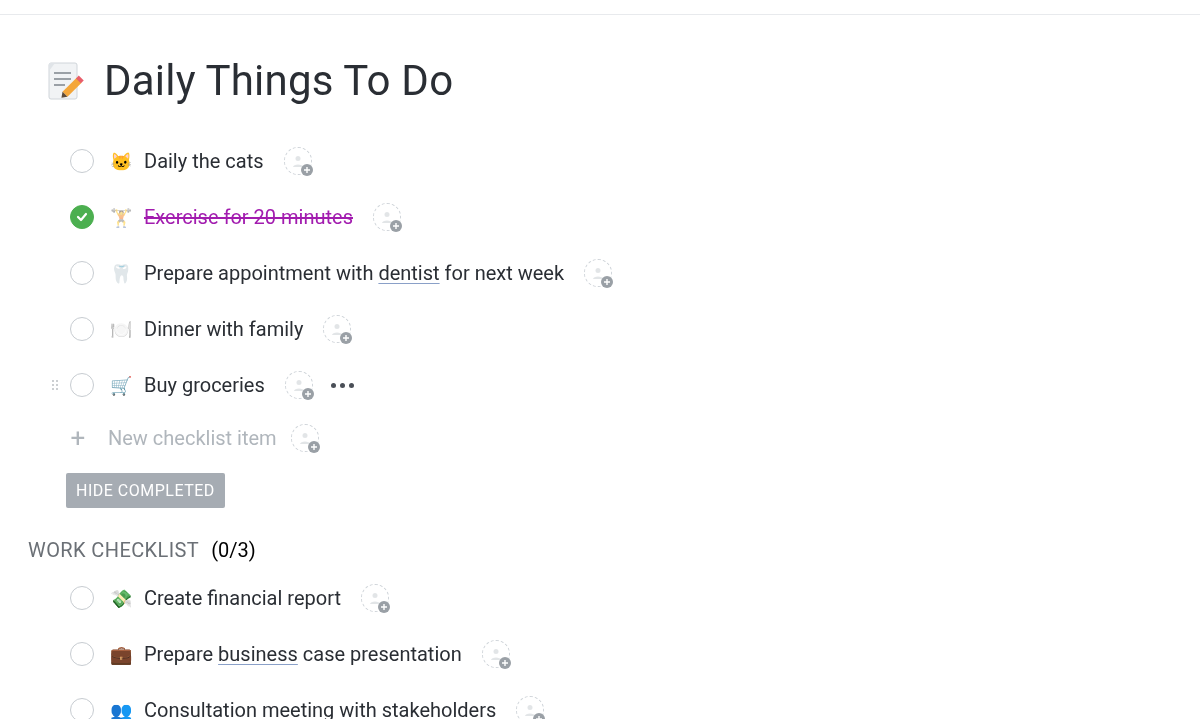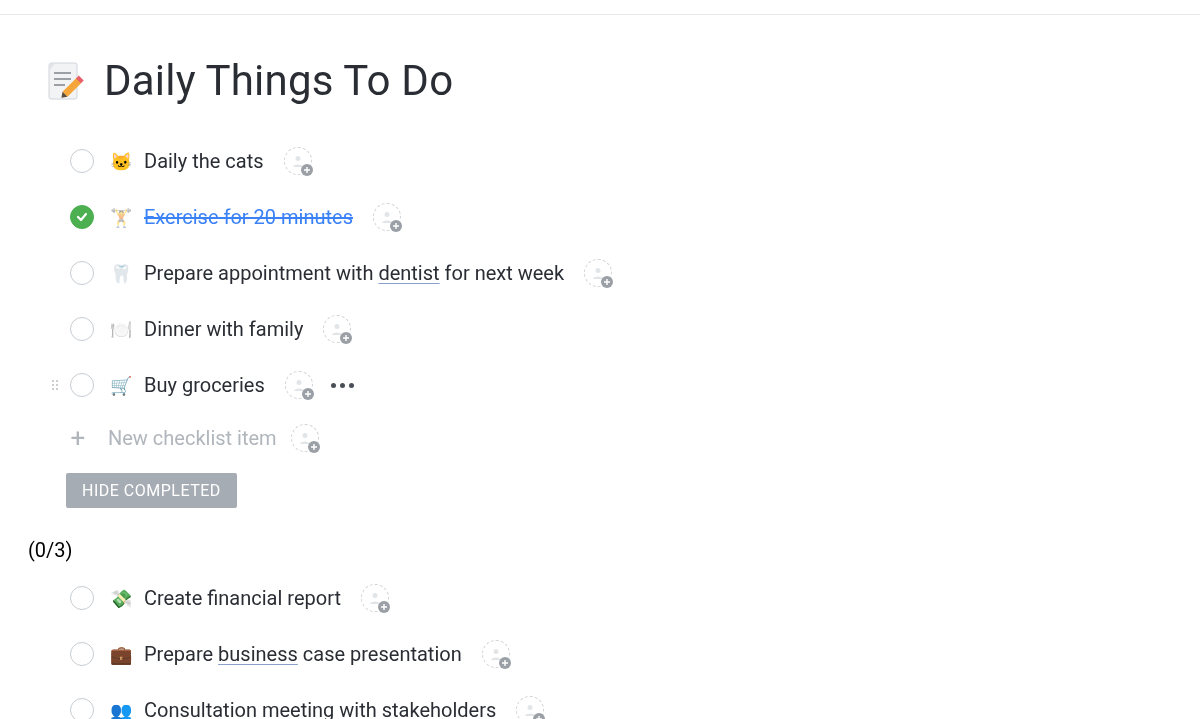--- a/index.html
+++ b/index.html
@@ -15,32 +15,32 @@
   .drag { width:12px; display:flex; flex-direction:column; gap:2px; margin-right:4px; opacity:0.5; visibility:hidden; cursor:grab; }
   .drag.visible { visibility:visible; }
   .drag span { width:2px; height:2px; background:#9aa0a6; display:inline-block; }
   .drag .drow { display:flex; gap:2px; }
   .check { width:24px; height:24px; border:1.6px solid #c7ccd1; border-radius:50%; background:#fff; flex:0 0 auto; margin-left:2px; margin-right:16px; cursor:pointer; display:flex; align-items:center; justify-content:center; }
   .check.done { background:#4caf50; border-color:#4caf50; }
   .check.done svg { display:block; }
   .check svg { display:none; }
   .emoji { width:24px; text-align:center; font-size:18px; margin-right:10px; flex:0 0 auto; }
   .label { font-size:20px; color:#2a2e34; }
-  .label.done { text-decoration:line-through; color:#3b82f6; }
+  .label.done { text-decoration:line-through; color:#a21caf; }
   .underline { text-decoration:underline; text-decoration-color:#8aa0c8; text-decoration-thickness:1px; text-underline-offset:3px; }
   .assign { width:28px; height:28px; border:1px dashed #cfd4d9; border-radius:50%; margin-left:20px; display:flex; align-items:center; justify-content:center; position:relative; cursor:pointer; }
   .assign svg.person { opacity:0.5; }
   .assign .plus { position:absolute; right:-2px; bottom:-2px; width:12px; height:12px; background:#9aa0a6; border-radius:50%; display:flex; align-items:center; justify-content:center; }
   .assign .plus svg { display:block; }
   .more { margin-left:18px; display:flex; gap:4px; cursor:pointer; }
   .more span { width:5px; height:5px; background:#4a4f57; border-radius:50%; display:block; }
   .newrow { display:flex; align-items:center; height:50px; padding-left:14px; }
   .plus-icon { color:#b0b6bc; font-size:26px; width:24px; text-align:center; margin-right:18px; }
   .placeholder { font-size:20px; color:#b0b6bc; }
-  .hide-btn { display:inline-block; background:#a6acb3; color:#fff; font-size:16px; letter-spacing:0.5px; padding:8px 16px; border-radius:2px; margin:10px 0 0 14px; cursor:pointer; user-select:none; }
+  .hide-btn { display:inline-block; background:#a6acb3; color:#fff; font-size:16px; letter-spacing:0.5px; padding:8px 10px; border-radius:2px; margin:10px 0 0 14px; cursor:pointer; user-select:none; }
   .section { display:flex; align-items:center; gap:12px; margin:30px 0 8px 0; padding-left:-10px; }
   .section-title { font-size:20px; color:#6b7076; letter-spacing:0.4px; }
   .section-count { font-size:20px; color:#000000; }
   .work { margin-left:-12px; }
 </style>
 </head>
 <body>
 <div class="frame">
   <div class="hr"></div>
   <div class="page">
@@ -248,20 +248,21 @@
                 <path d="M4 1 V7 M1 4 H7" stroke="#fff" stroke-width="1.4"></path>
               </svg>
             </div>
         </div>
       </div>
 
       <div class="hide-btn">HIDE COMPLETED</div>
     </div>
 
     <div class="section work">
+      <span class="section-title">WORK CHECKLIST</span>
       <span class="section-count">(0/3)</span>
     </div>
 
     <div class="list">
 
       <div class="row">
         <div class="drag">
           <div class="drow">
               <span></span>
               <span></span>

